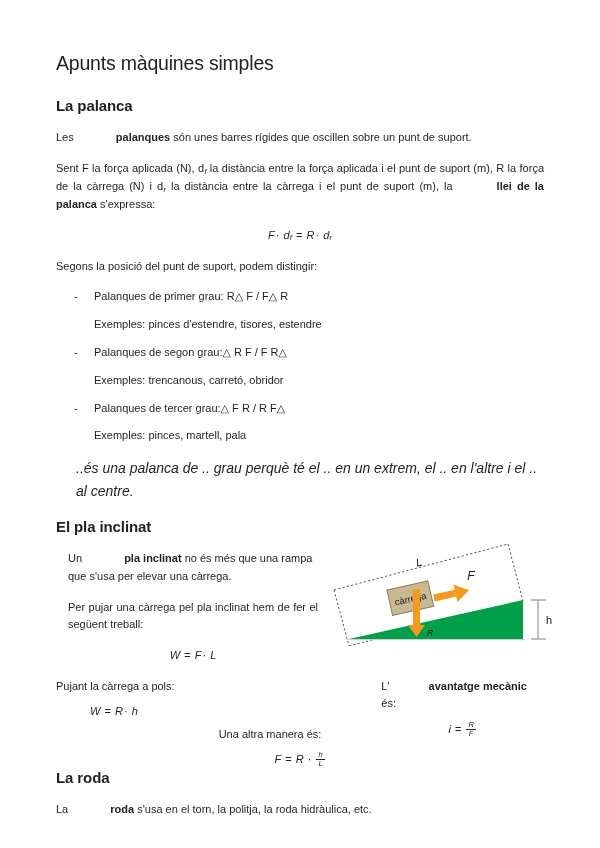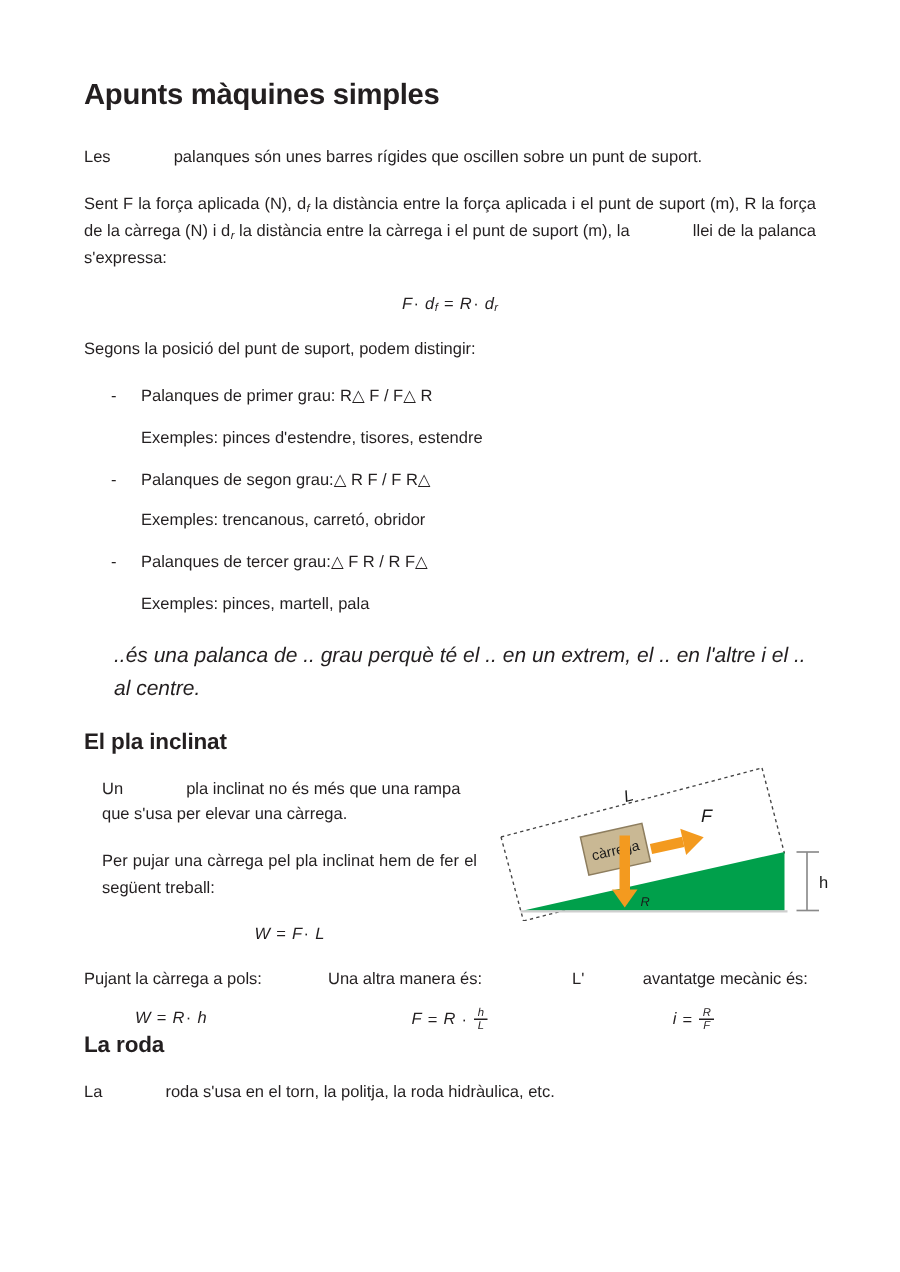--- a/index.html
+++ b/index.html
@@ -19,21 +19,21 @@
     width: 600px;
     height: 848px;
     box-sizing: border-box;
     padding: 52px 56px 0 56px;
     overflow: hidden;
   }
 
   
   h1.doc-title {
     font-size: 19.5px;
-    font-weight: bold;
+    font-weight: normal;
     letter-spacing: -0.2px;
     margin: 0 0 22px 0;
     line-height: 1.2;
   }
   h2.section-title {
     font-size: 15px;
     font-weight: bold;
     letter-spacing: -0.1px;
     margin: 0 0 14px 0;
     line-height: 1.2;
@@ -41,21 +41,21 @@
   h2.section-title.tight-top { }
 
   
   p.para {
     font-size: 11px;
     line-height: 1.62;
     margin: 0 0 13px 0;
     text-align: left;
   }
   p.para.justify { text-align: justify; }
-  .b { font-weight: normal; padding-left: 39px; }
+  .b { font-weight: bold; padding-left: 39px; }
 
   
   .formula {
     font-size: 11px;
     font-style: italic;
     text-align: center;
     margin: 4px 0 14px 0;
     line-height: 1.5;
     white-space: nowrap;
   }
@@ -140,30 +140,31 @@
   }
   .col3 { flex: 1 1 0; }
   .col3 .caption {
     font-size: 11px;
     line-height: 1.6;
     margin: 0 0 8px 0;
   }
   .col3 .formula { margin: 0; text-align: center; }
   .col3.c1 .caption { text-align: left; }
   .col3.c1 .formula { text-align: left; padding-left: 34px; }
-  .col3.c2 .caption { text-align: left; }
+  .col3.c2 .caption { text-align: left; margin-top: 48px; }
   .col3.c3 .caption { text-align: left; }
 </style>
 </head>
 <body>
 
 <div class="page">
 
   <h1 class="doc-title">Apunts màquines simples</h1>
 
+  <h2 class="section-title">La palanca</h2>
 
   <p class="para"><span>Les </span><span class="b">palanques</span><span> són unes barres rígides que oscillen sobre un punt de suport.</span></p>
 
   <p class="para justify"><span>Sent F la força aplicada (N), d</span><sub class="v">f</sub><span> la distància entre la força aplicada i el punt de suport (m), R la força de la càrrega (N) i d</span><sub class="v">r</sub><span> la distància entre la càrrega i el punt de suport (m), la </span><span class="b">llei de la palanca</span><span> s'expressa:</span></p>
 
   <div class="formula"><span>F</span><span class="op">·</span>&nbsp;<span>d</span><sub class="v">f</sub>&nbsp;<span class="op">=</span>&nbsp;<span>R</span><span class="op">·</span>&nbsp;<span>d</span><sub class="v">r</sub></div>
 
   <p class="para">Segons la posició del punt de suport, podem distingir:</p>
 
   <ul class="dashlist">

